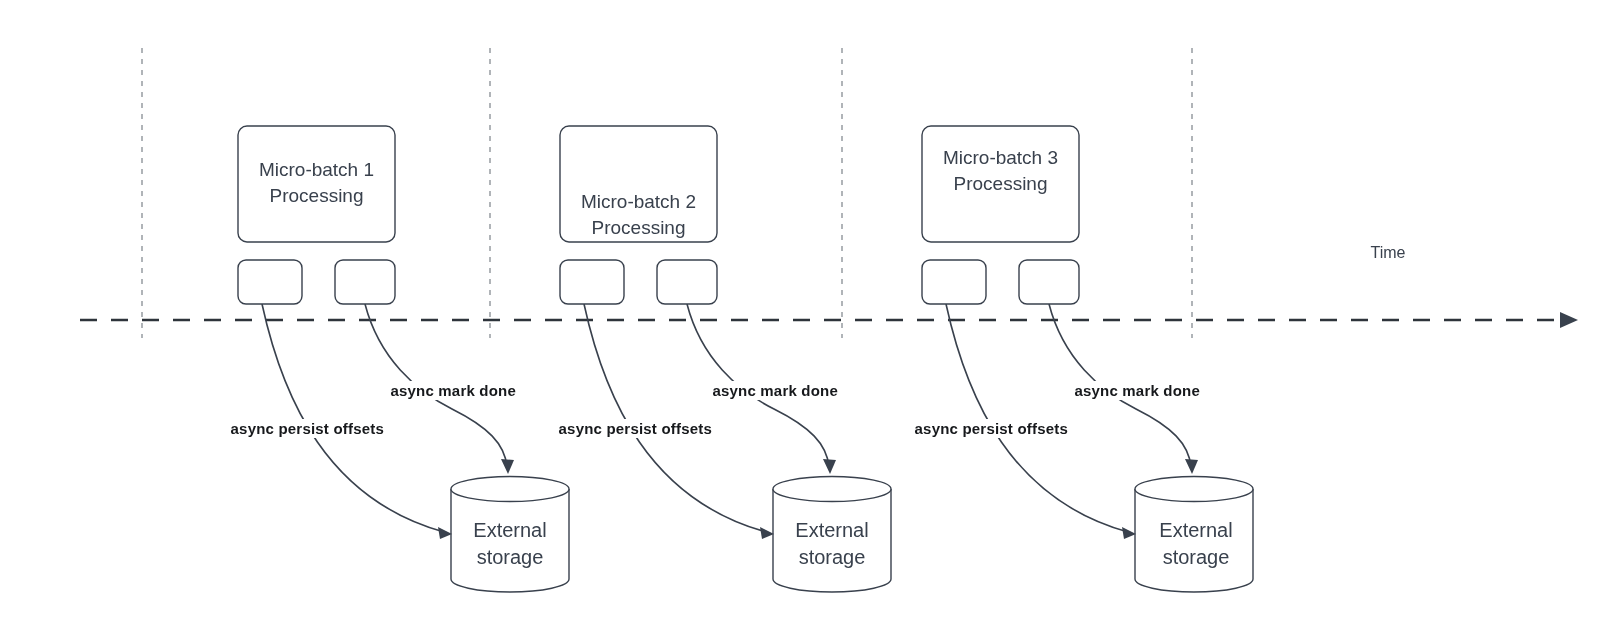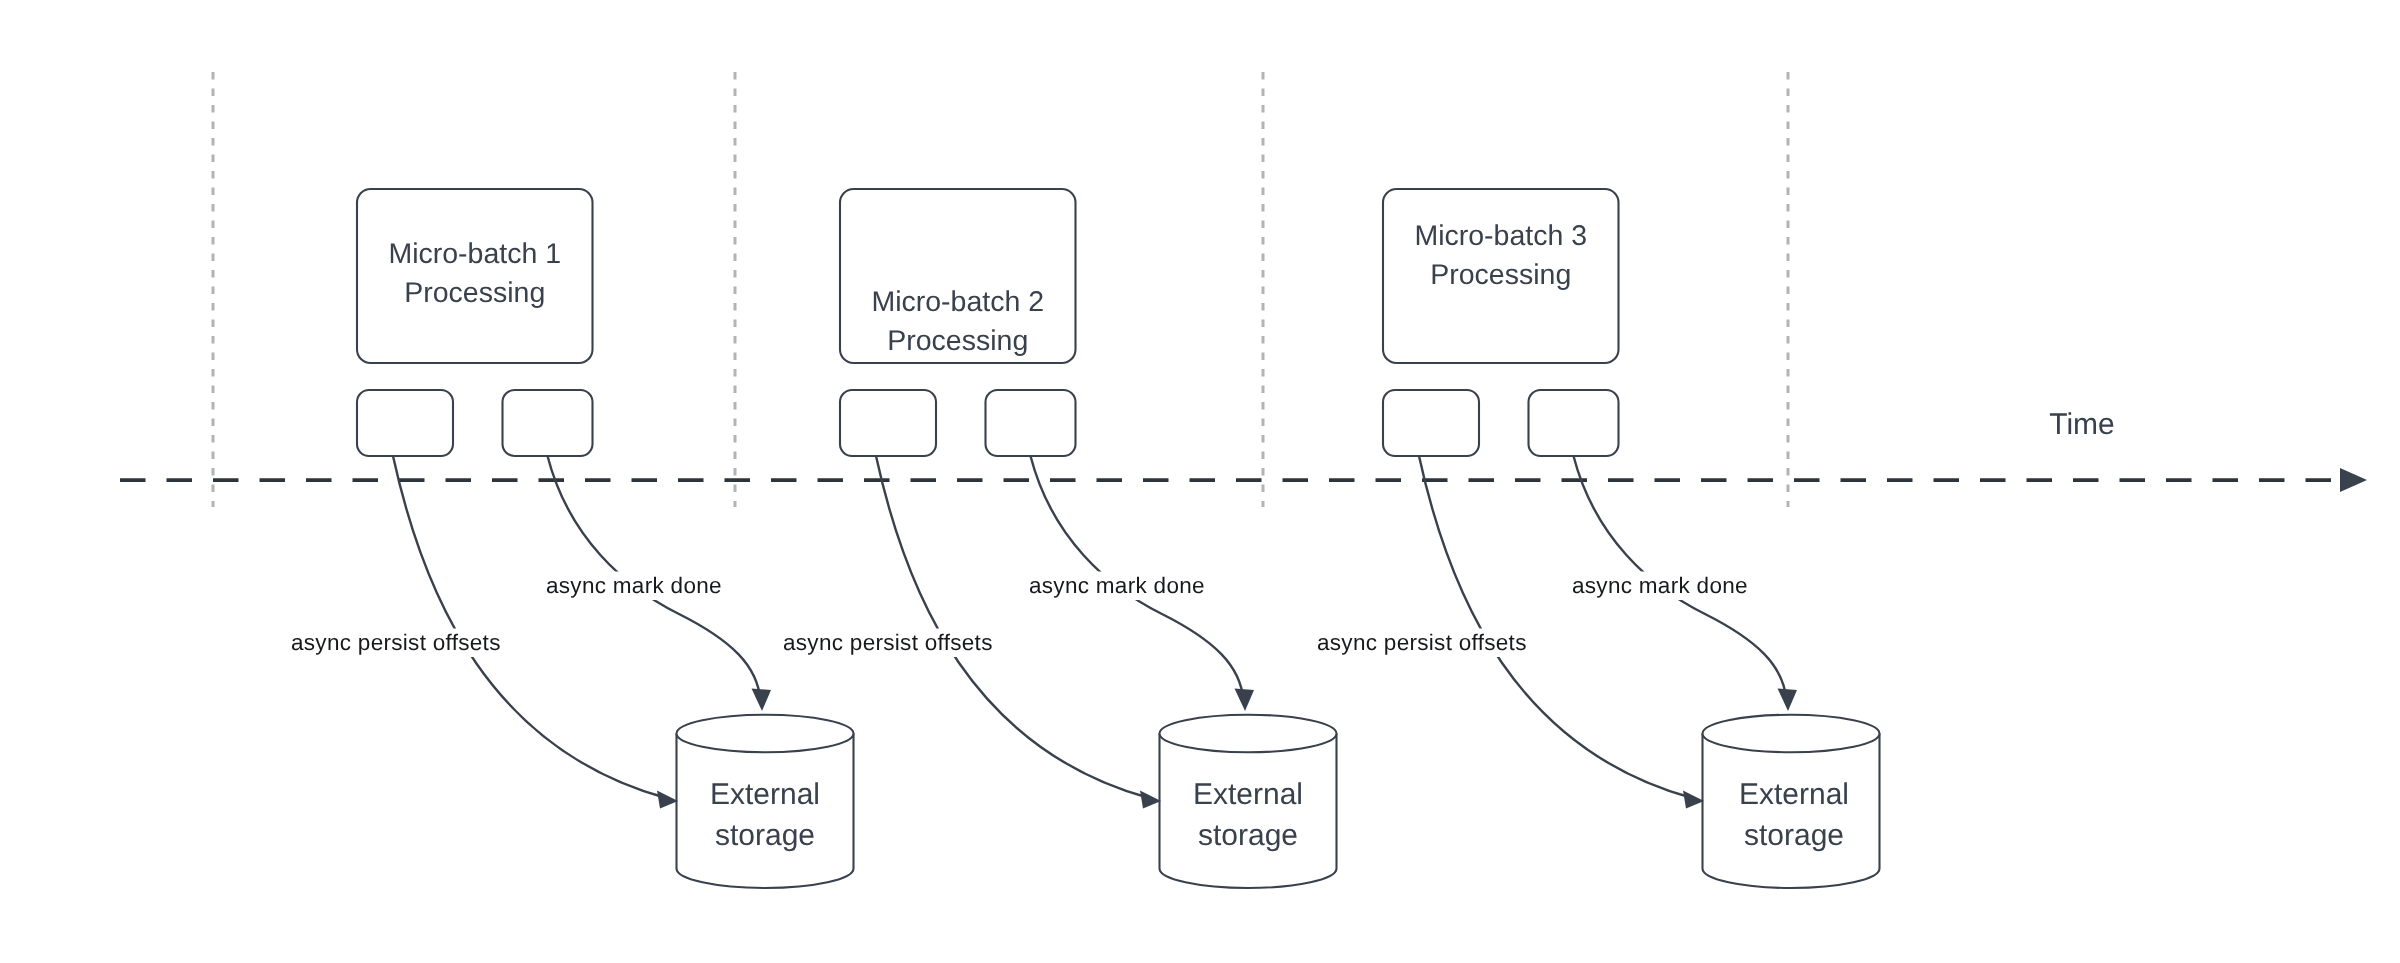--- a/index.html
+++ b/index.html
@@ -17,29 +17,29 @@
     position:absolute; width:157px; text-align:center;
     color:var(--node_text,#39414d); font-size:19px; line-height:26px;
   }
   .node-label span { display:block; }
   .storage-label {
     position:absolute; width:118px; text-align:center;
     color:var(--node_text,#39414d); font-size:20px; line-height:27px;
   }
   .storage-label span { display:block; }
   .edge-label {
-    position:absolute; text-align:left; background:#fff;
-    color:var(--label_text,#17191c); font-size:15px; font-weight:normal;
+    position:absolute; text-align:right; background:#fff;
+    color:var(--label_text,#17191c); font-size:15px; font-weight:bold;
     letter-spacing:0.2px; padding:1px 0;
   }
   .edge-label.persist { width:190px; }
   .edge-label.done    { width:152px; }
   .time-label {
-    position:absolute; left:1347px; top:272px; width:82px; text-align:center;
-    color:var(--node_text,#39414d); font-size:20px;
+    position:absolute; left:1347px; top:244px; width:82px; text-align:center;
+    color:var(--node_text,#39414d); font-size:16px;
   }
 </style>
 </head>
 <body>
 
 <div class="canvas">
 
   <svg width="1600" height="642" viewBox="0 0 1600 642">
 
     <g>

